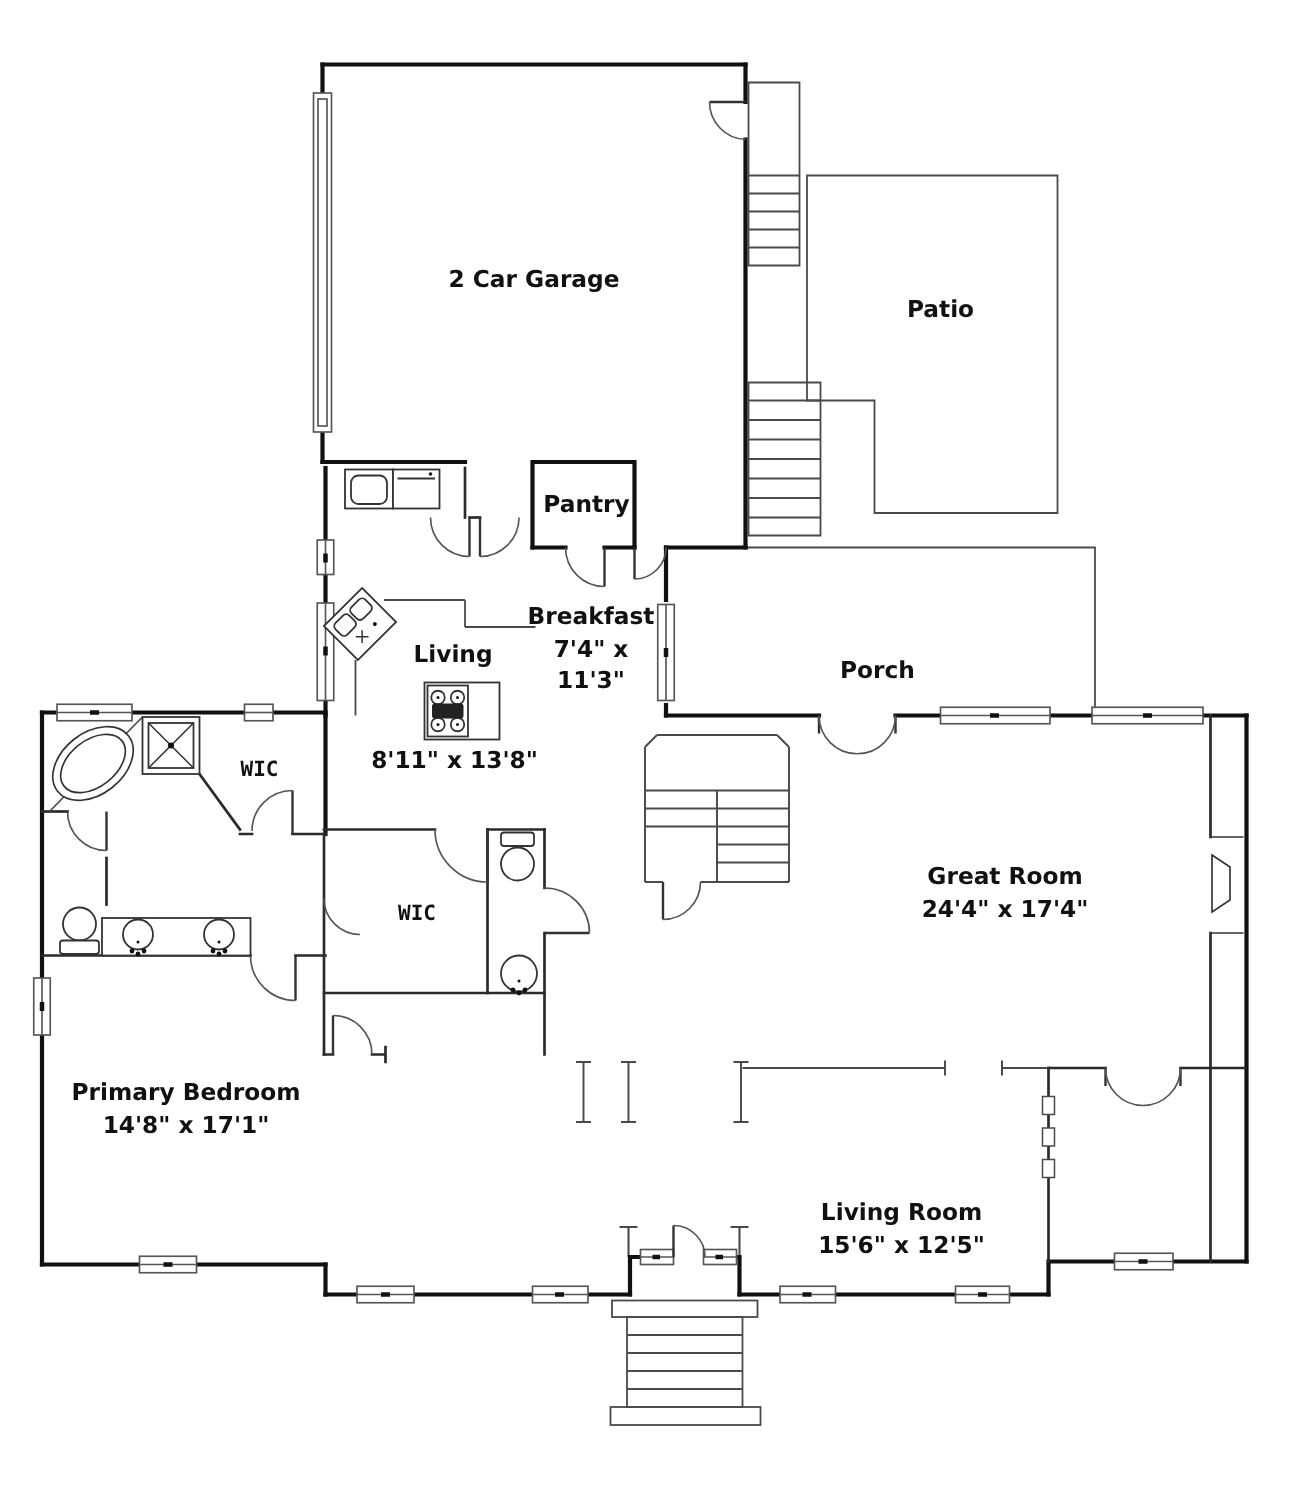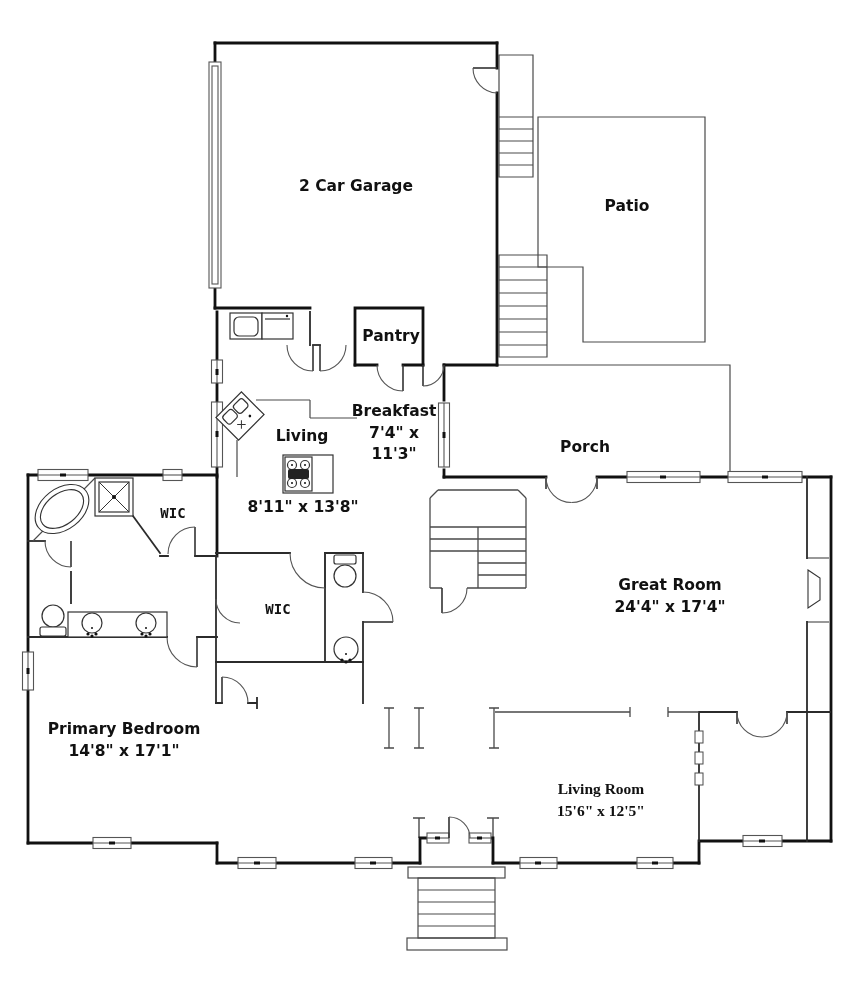--- a/index.html
+++ b/index.html
@@ -374,19 +374,19 @@
     <div>Great Room</div>
     <div>24'4" x 17'4"</div>
   </div>
 
   <div class="room-label" style="left:124px;top:740px;">
     <div>Primary Bedroom</div>
     <div>14'8" x 17'1"</div>
   </div>
 
 
-  <div class="room-label" style="left:601px;top:799px;font-family:Liberation Serif, serif;">
+  <div class="room-label" style="left:601px;top:820px;">
     <div>Living Room</div>
     <div>15'6" x 12'5"</div>
   </div>
 
 
 </div>
 
 </body></html>

